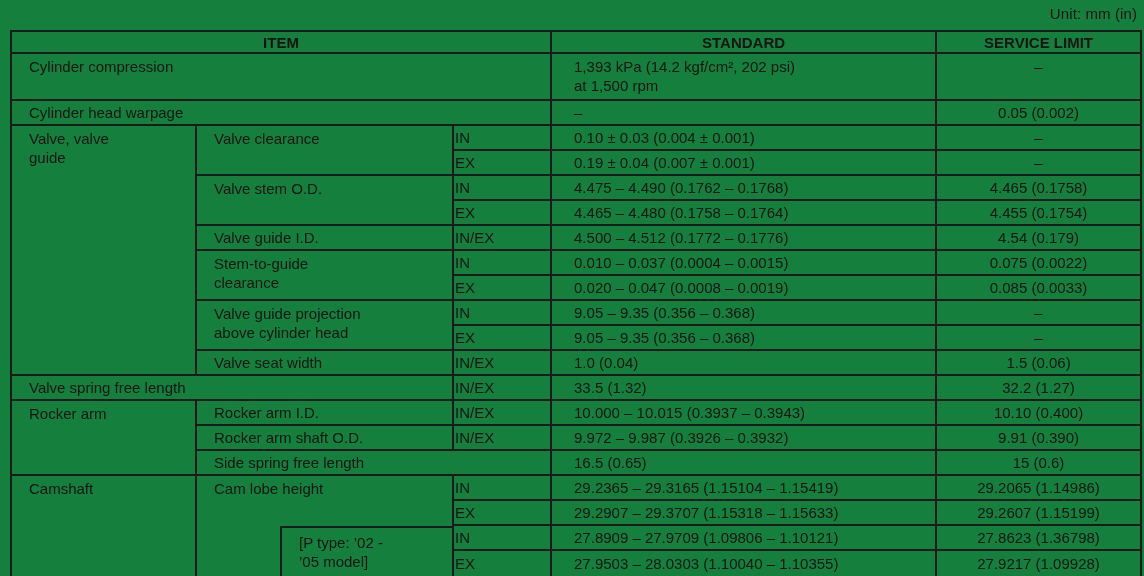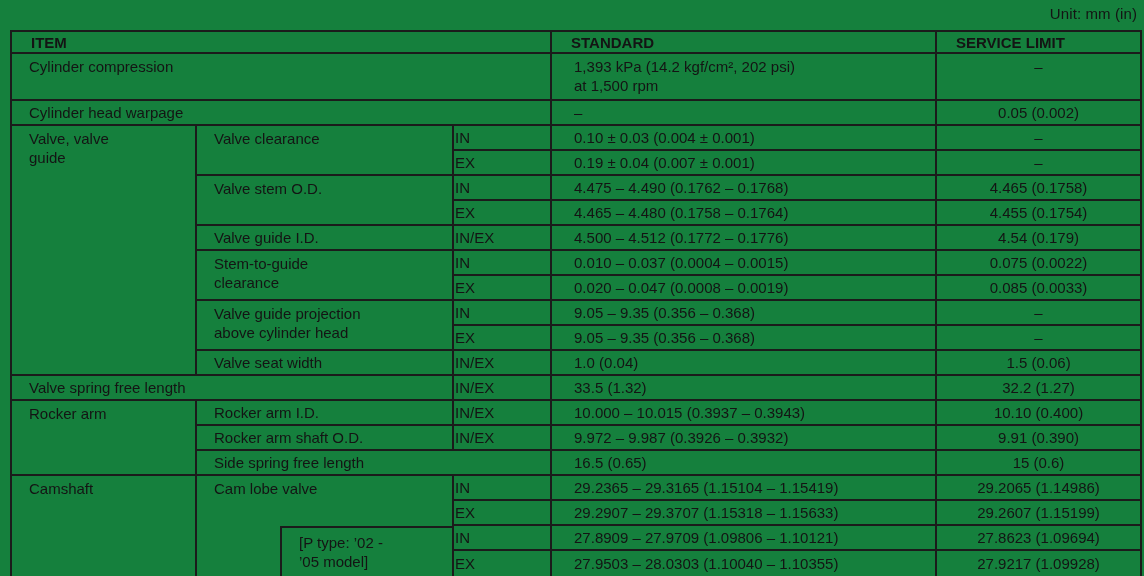--- a/index.html
+++ b/index.html
@@ -32,21 +32,21 @@
   td{
     border-right:2px solid #1b1b1b;
     border-bottom:2px solid #1b1b1b;
     padding:1px 4px;
     vertical-align:middle;
     line-height:19px;
   }
   tr{height:25px}
   tr.hdr{height:22px}
   tr.tall{height:47px}
-  td.head{font-weight:bold;text-align:left;padding:0 19px;}
+  td.head{font-weight:bold;text-align:center;padding:0 19px;}
   td.item{padding-left:17px;white-space:pre-line;}
   td.flag{padding-left:1px;white-space:nowrap;}
   td.std{padding-left:22px;white-space:pre;}
   td.svc{text-align:center;white-space:pre;}
   td.vtop{vertical-align:top;padding-top:3px;}
   td.no-r{border-right:none;}
   td.no-b{border-bottom:none;}
   td.p-box{border-top:2px solid #1b1b1b;}
 </style>
 </head>
@@ -168,37 +168,37 @@
       <td class="svc no-r">9.91 (0.390)</td>
     </tr>
     <tr>
       <td class="item" colspan="3">Side spring free length</td>
       <td class="std">16.5 (0.65)</td>
       <td class="svc no-r">15 (0.6)</td>
     </tr>
 
     <tr>
       <td class="item vtop no-b" rowspan="4">Camshaft</td>
-      <td class="item vtop no-b" colspan="2" rowspan="2">Cam lobe valve</td>
+      <td class="item vtop no-b" colspan="2" rowspan="2">Cam lobe height</td>
       <td class="flag">IN</td>
       <td class="std">29.2365 – 29.3165 (1.15104 – 1.15419)</td>
       <td class="svc no-r">29.2065 (1.14986)</td>
     </tr>
     <tr>
       <td class="flag">EX</td>
       <td class="std">29.2907 – 29.3707 (1.15318 – 1.15633)</td>
       <td class="svc no-r">29.2607 (1.15199)</td>
     </tr>
     <tr>
       <td class="no-b" rowspan="2"></td>
       <td class="item p-box no-b" rowspan="2">[P type: ’02 -
 ’05 model]</td>
       <td class="flag">IN</td>
       <td class="std">27.8909 – 27.9709 (1.09806 – 1.10121)</td>
-      <td class="svc no-r">27.8623 (1.09694)</td>
+      <td class="svc no-r">27.8623 (1.36798)</td>
     </tr>
     <tr>
       <td class="flag no-b">EX</td>
       <td class="std no-b">27.9503 – 28.0303 (1.10040 – 1.10355)</td>
       <td class="svc no-r no-b">27.9217 (1.09928)</td>
     </tr>
   </tbody>
     </table>
 </div>
 

